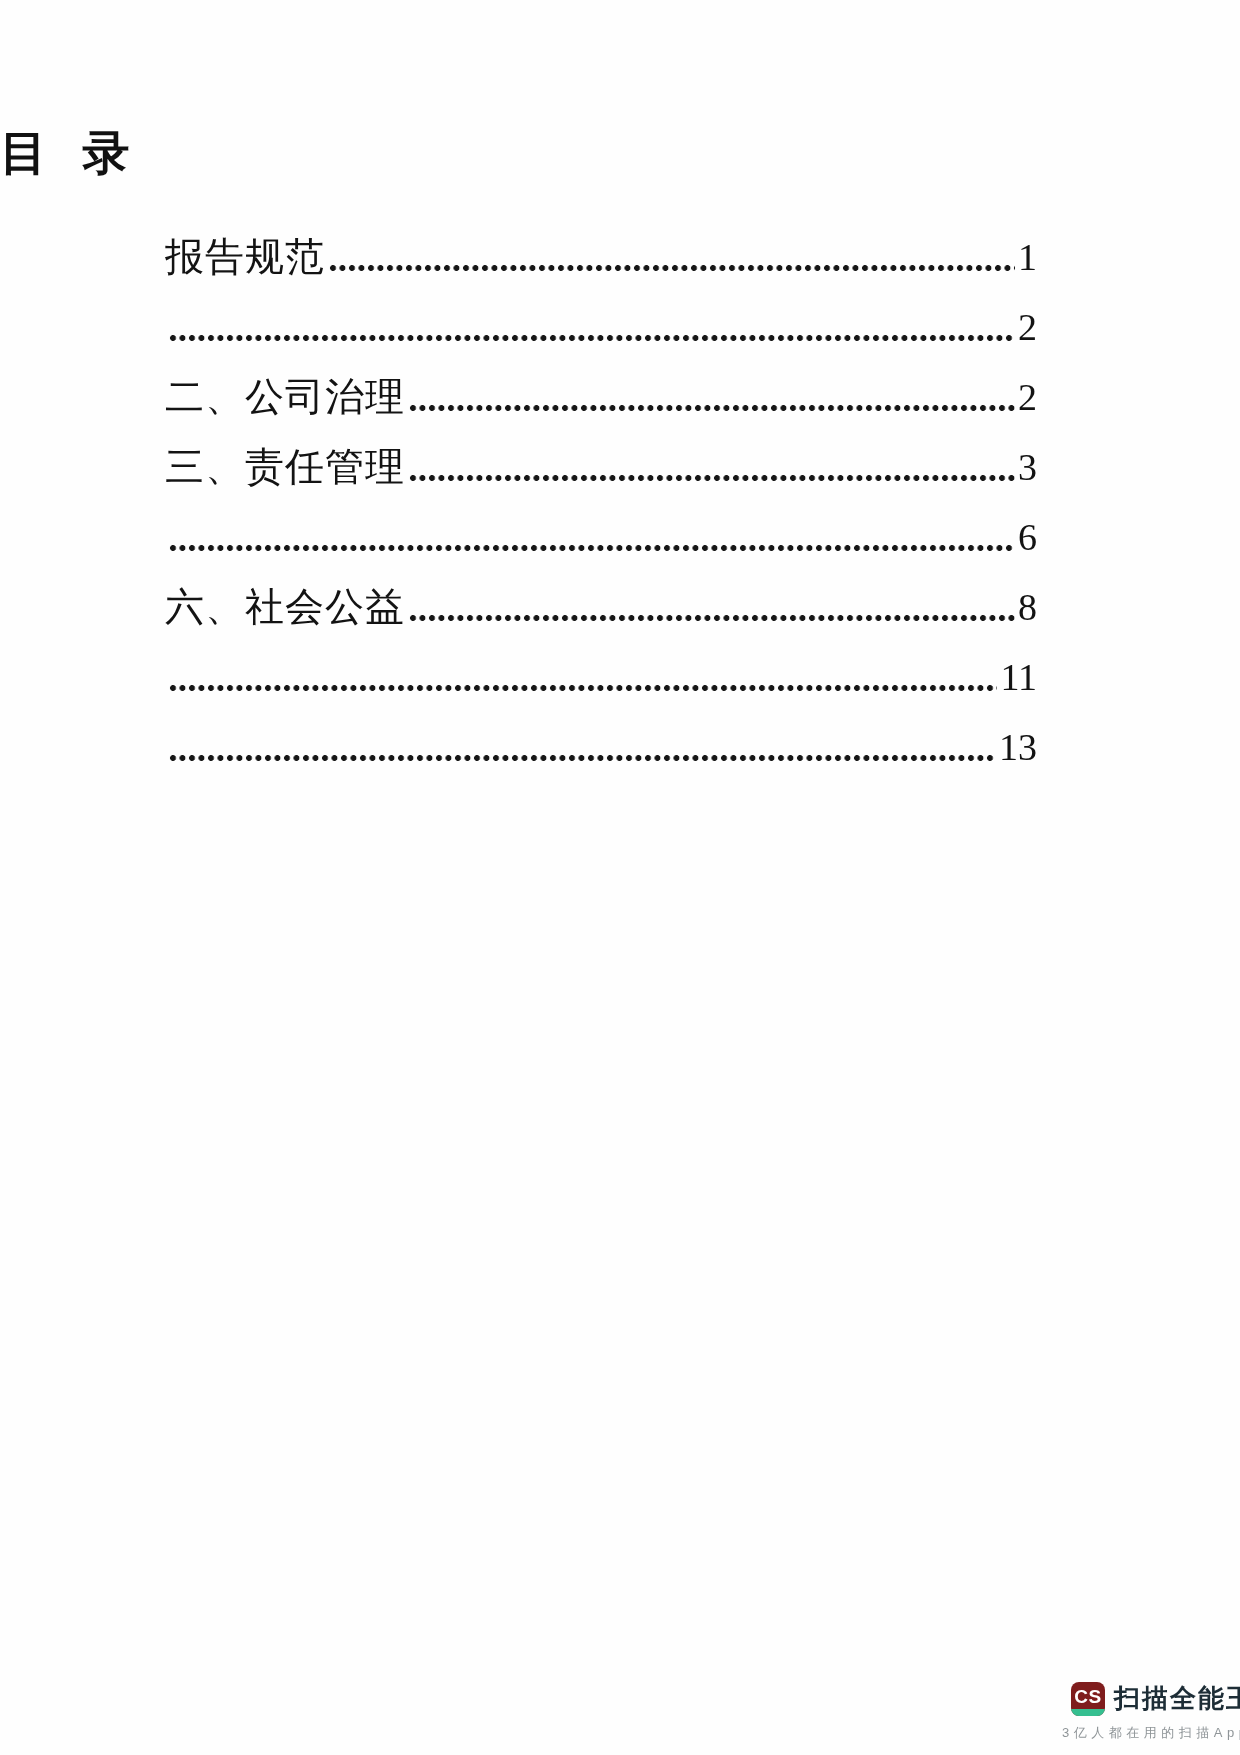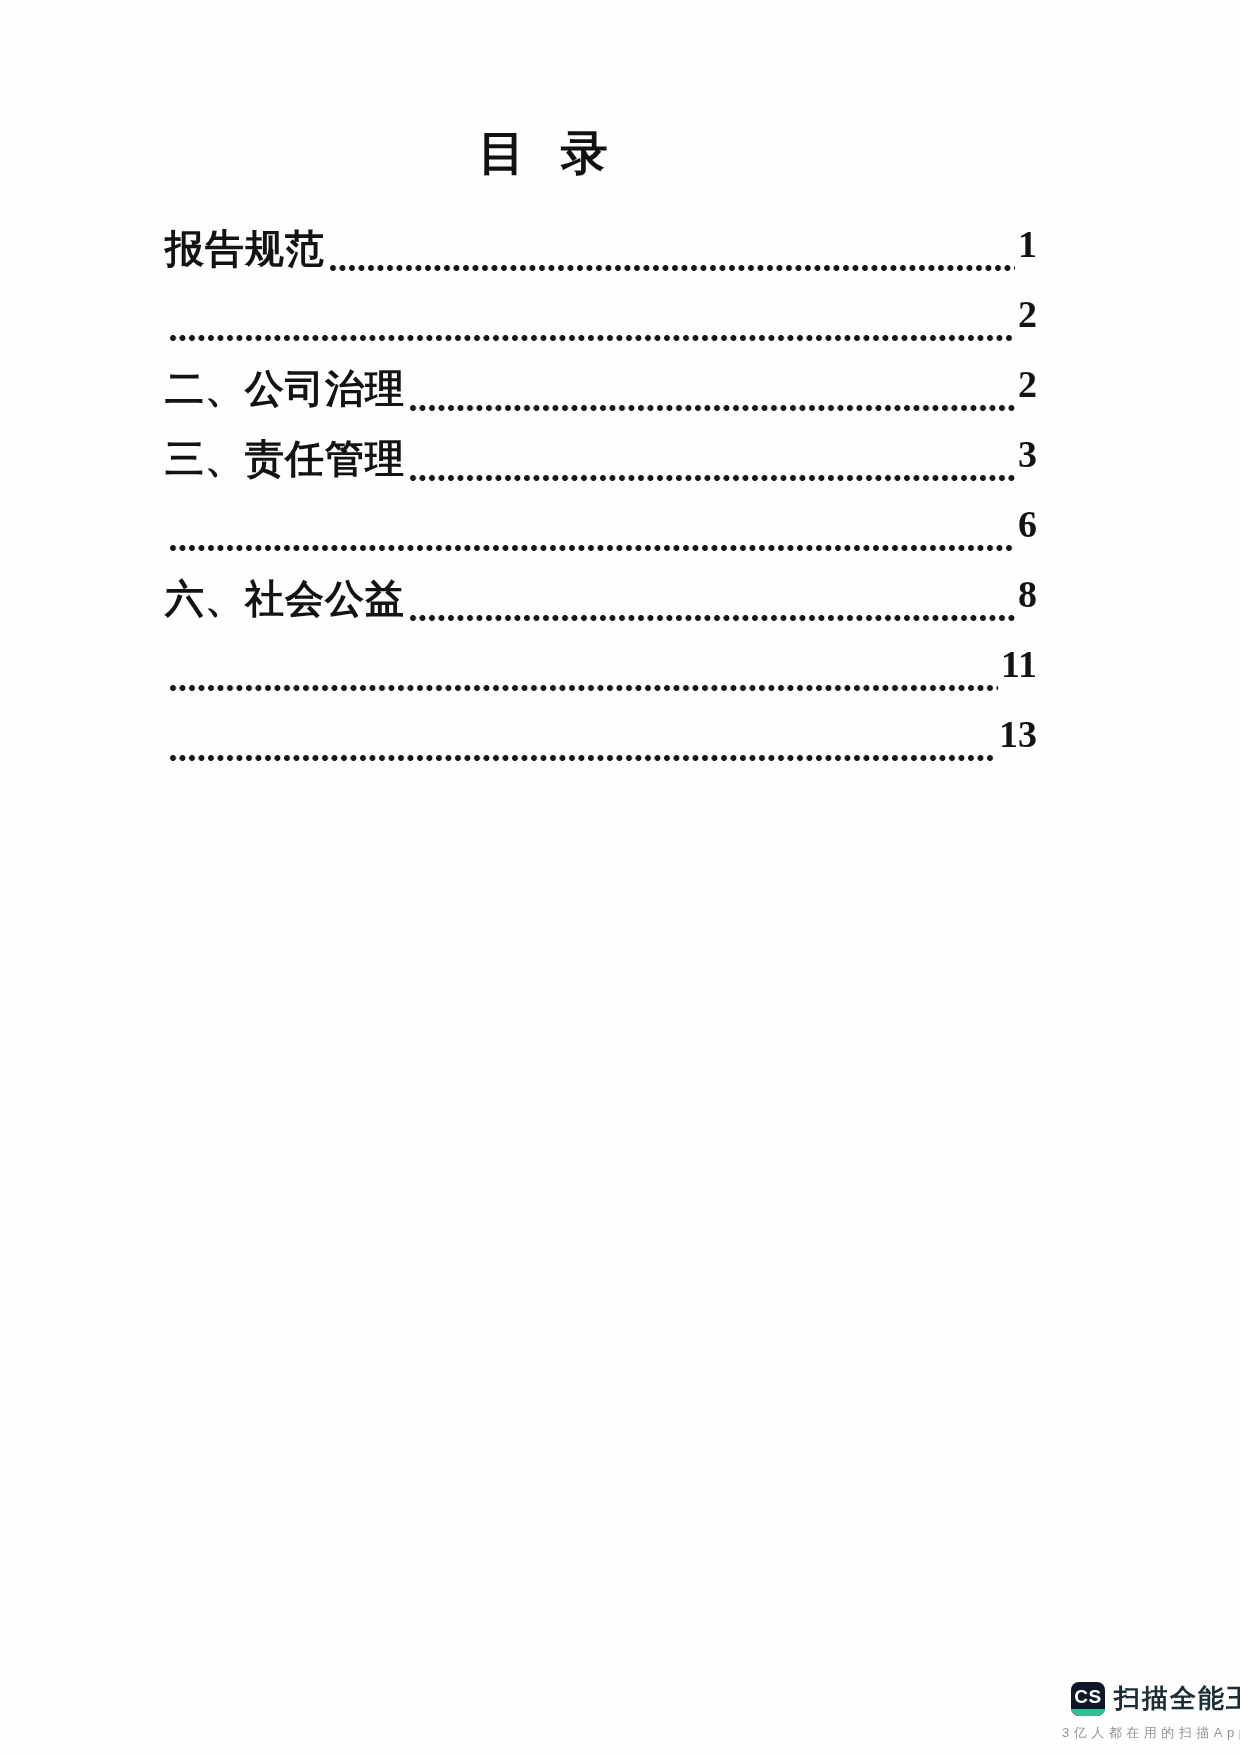--- a/index.html
+++ b/index.html
@@ -14,40 +14,39 @@
     position: absolute;
     inset: 0;
     background: #fefefe;
   }
   
   .doc-title {
     position: absolute;
     top: 122px;
     left: 0;
     width: 1090px; 
-    text-align: center;
     font-size: 47px;
     font-weight: bold;
     color: #111111;
     letter-spacing: 4px;
     white-space: pre;
   }
   
   .toc {
     position: absolute;
     top: 222px;
     left: 165px;
     width: 872px;
   }
   .toc-row {
     display: flex;
-    align-items: flex-start;
+    align-items: center;
     height: 70px;
     font-size: 39px;
-    font-weight: bold;
+    font-weight: normal;
     color: #131313;
   }
   .toc-label {
     white-space: nowrap;
     letter-spacing: 1px;
   }
   .toc-dots {
     flex: 1 1 auto;
     align-self: flex-end;
     height: 10px;
@@ -68,21 +67,21 @@
     font-family: "Liberation Sans", "DejaVu Sans", sans-serif;
   }
   .wm-row {
     display: flex;
     align-items: center;
   }
   .wm-logo {
     width: 34px;
     height: 34px;
     border-radius: 8px;
-    background: #0f172a;
+    background: #7f1d1d;
     position: relative;
     overflow: hidden;
     flex: 0 0 auto;
     margin-left: 9px;
   }
   .wm-logo-letters {
     position: absolute;
     top: 1px;
     left: 0;
     width: 100%;

